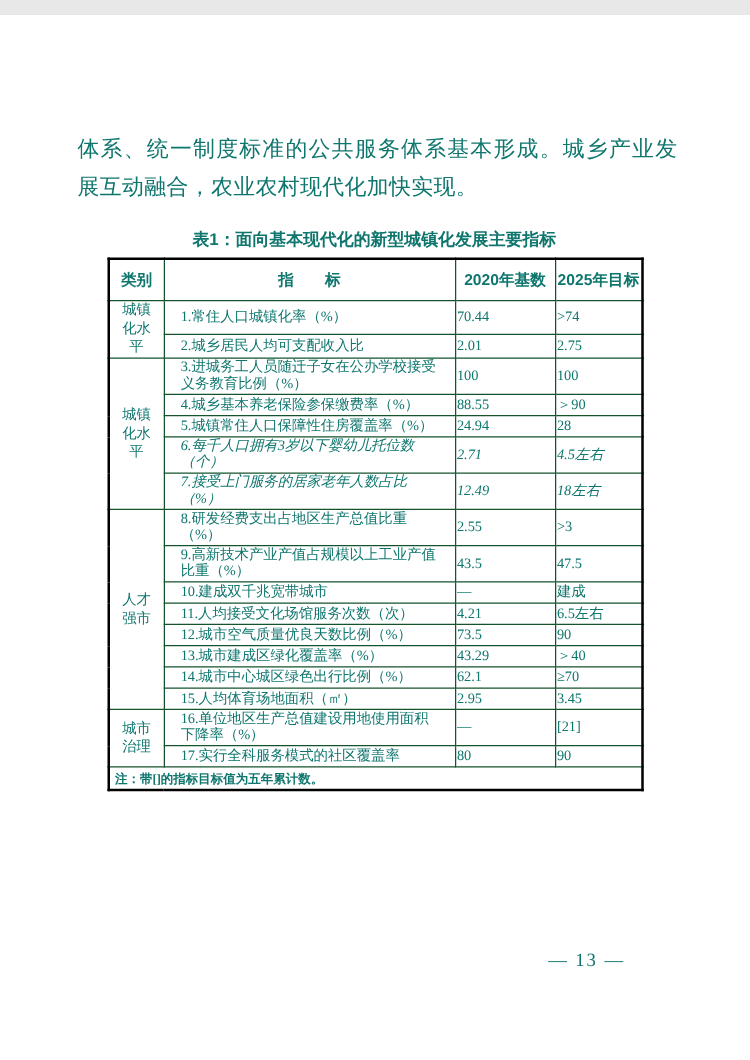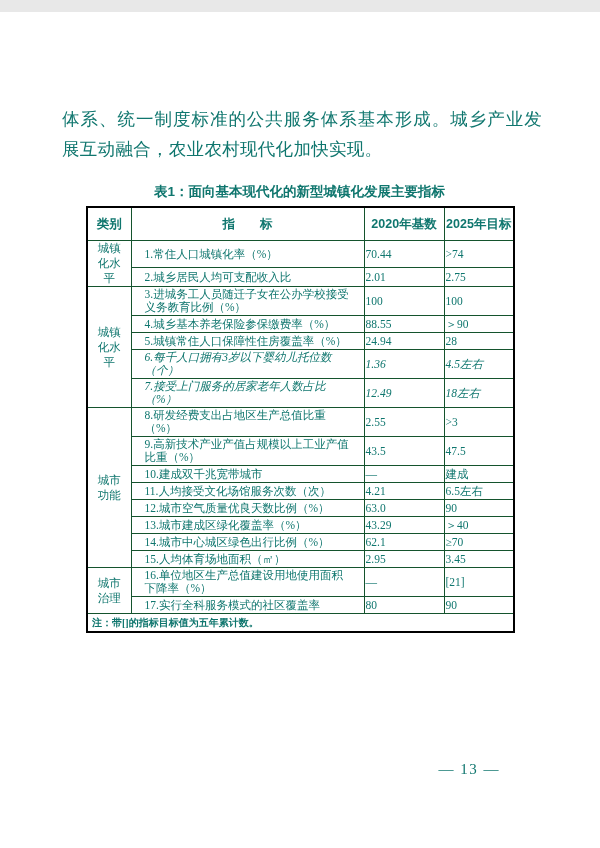--- a/index.html
+++ b/index.html
@@ -137,31 +137,31 @@
             <td class="val">88.55</td>
             <td class="val">＞90</td>
           </tr>
           <tr class="h-one">
             <td class="ind">5.城镇常住人口保障性住房覆盖率（%）</td>
             <td class="val">24.94</td>
             <td class="val">28</td>
           </tr>
           <tr class="h-mid">
             <td class="ind">6.每千人口拥有3岁以下婴幼儿托位数（个）</td>
-            <td class="val">1.36</td>
+            <td class="val">2.71</td>
             <td class="val">4.5左右</td>
           </tr>
           <tr class="h-mid">
             <td class="ind">7.接受上门服务的居家老年人数占比（%）</td>
             <td class="val">12.49</td>
             <td class="val">18左右</td>
           </tr>
 
           <tr class="h-one">
-            <td class="cat" rowspan="8"><span>城市功能</span></td>
+            <td class="cat" rowspan="8"><span>人才强市</span></td>
             <td class="ind">8.研发经费支出占地区生产总值比重（%）</td>
             <td class="val">2.55</td>
             <td class="val">&gt;3</td>
           </tr>
           <tr>
             <td class="ind">9.高新技术产业产值占规模以上工业产值比重（%）</td>
             <td class="val">43.5</td>
             <td class="val">47.5</td>
           </tr>
           <tr class="h-one">
@@ -169,21 +169,21 @@
             <td class="val">—</td>
             <td class="val">建成</td>
           </tr>
           <tr class="h-one">
             <td class="ind">11.人均接受文化场馆服务次数（次）</td>
             <td class="val">4.21</td>
             <td class="val">6.5左右</td>
           </tr>
           <tr class="h-one">
             <td class="ind">12.城市空气质量优良天数比例（%）</td>
-            <td class="val">63.0</td>
+            <td class="val">73.5</td>
             <td class="val">90</td>
           </tr>
           <tr class="h-one">
             <td class="ind">13.城市建成区绿化覆盖率（%）</td>
             <td class="val">43.29</td>
             <td class="val">＞40</td>
           </tr>
           <tr class="h-one">
             <td class="ind">14.城市中心城区绿色出行比例（%）</td>
             <td class="val">62.1</td>

